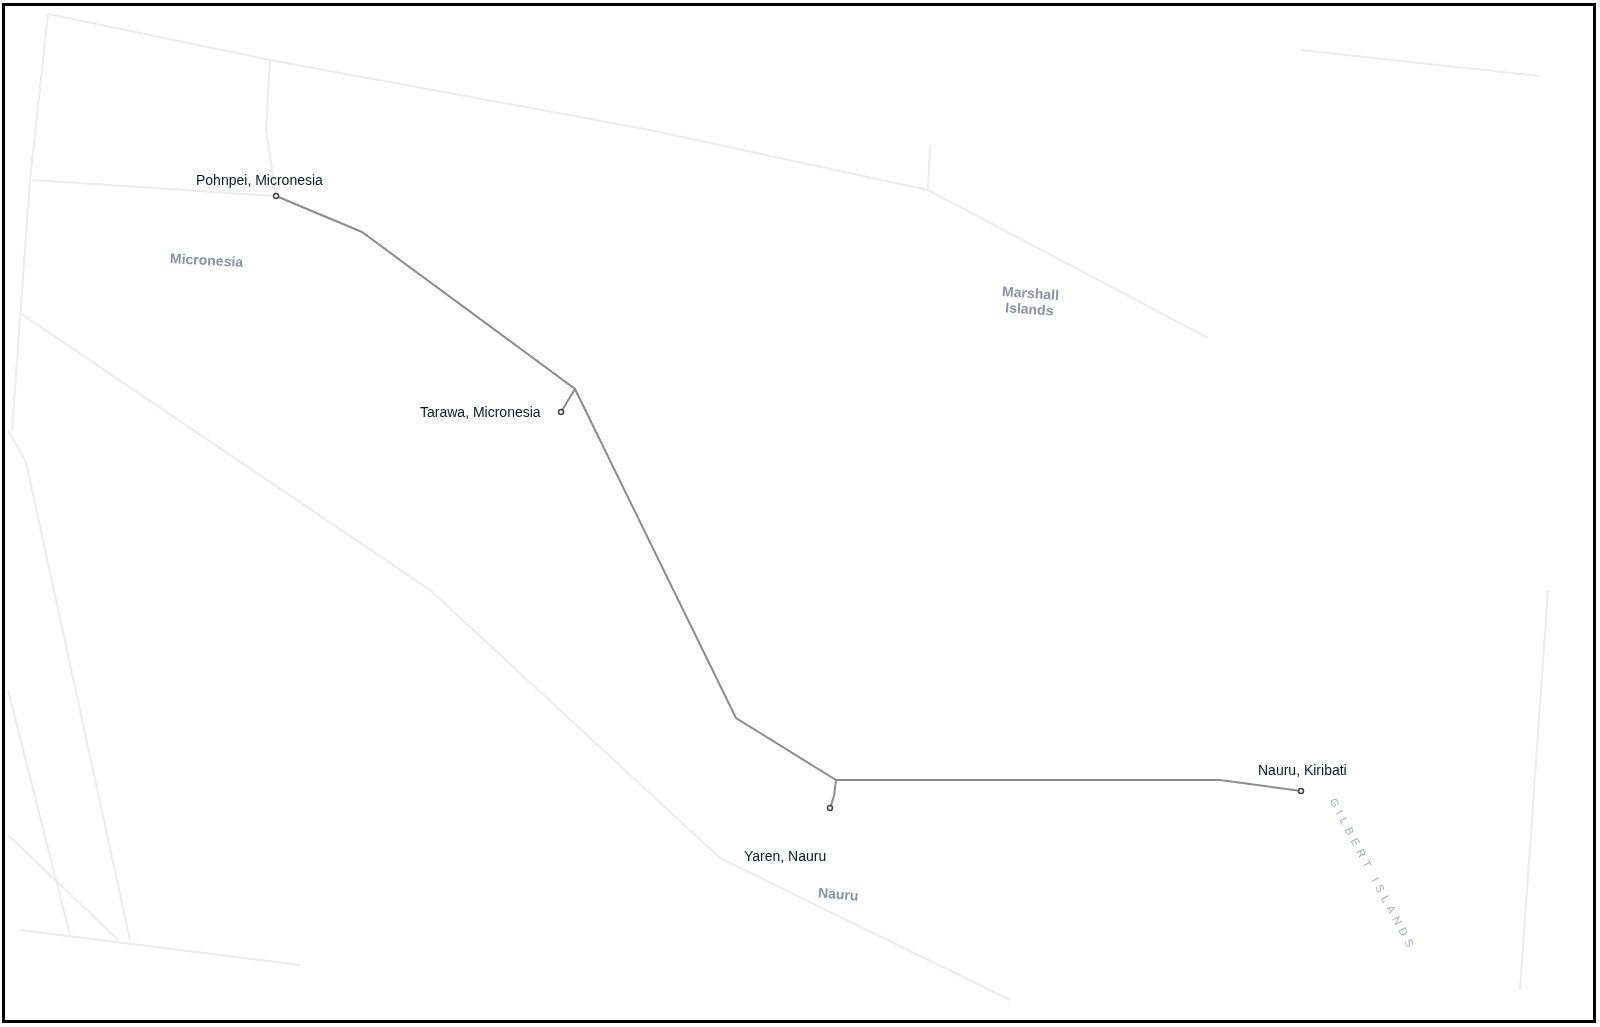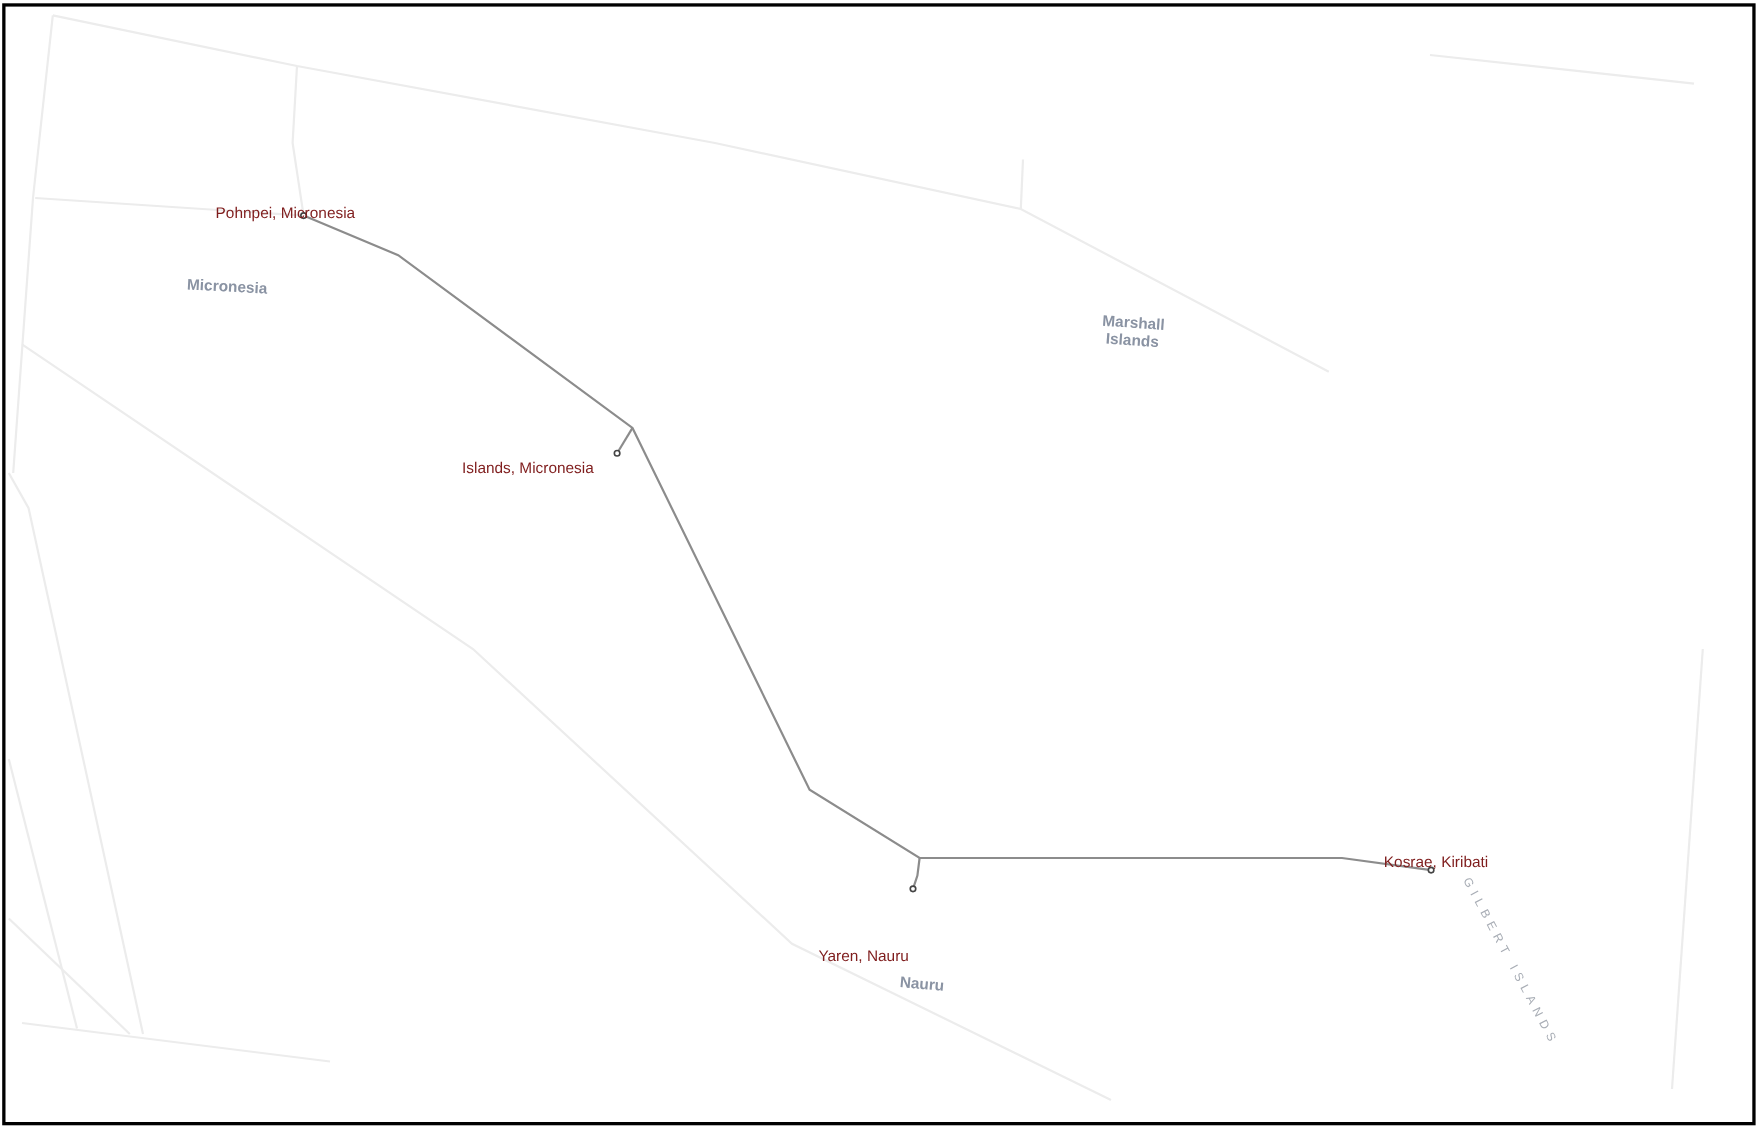--- a/index.html
+++ b/index.html
@@ -1,19 +1,19 @@
 <!DOCTYPE html>
 <html><head>
   <meta charset="utf-8">
   <style>
     html, body { margin: 0; padding: 0; background: #ffffff; }
     body { width: 1600px; height: 1027px; position: relative; overflow: hidden; font-family: "Liberation Sans", sans-serif; }
     .frame { position: absolute; left: 2px; top: 3px; width: 1594px; height: 1020px; border: 3px solid #000; box-sizing: border-box; background: #fff; overflow: hidden; }
     svg.map { position: absolute; left: 0; top: 0; }
-    .label { position: absolute; white-space: nowrap; color: #7f1d1d; font-size: 14px; margin-top: 13px; }
+    .label { position: absolute; white-space: nowrap; color: #0f172a; font-size: 14px; }
     .region { position: absolute; white-space: nowrap; color: #8a93a3; font-size: 14px; font-weight: bold; text-align: center; line-height: 16px; }
     .arc { position: absolute; color: #a8adb5; font-size: 11px; letter-spacing: 5px; white-space: nowrap; transform-origin: left top; }
   </style>
 </head>
 <body>
 
 <div class="frame"></div>
 
 <svg class="map" width="1600" height="1027">
 
@@ -40,22 +40,22 @@
 
   <g fill="#ffffff" stroke="#444" stroke-width="1.5">
     <circle cx="276" cy="196" r="2.5"></circle>
     <circle cx="561" cy="412" r="2.5"></circle>
     <circle cx="830" cy="808" r="2.5"></circle>
     <circle cx="1301" cy="791" r="2.5"></circle>
   </g>
 </svg>
 
 <div class="label" style="left:196px; top:172px;">Pohnpei, Micronesia</div>
-<div class="label" style="left:420px; top:404px;">Islands, Micronesia</div>
+<div class="label" style="left:420px; top:404px;">Tarawa, Micronesia</div>
 <div class="label" style="left:744px; top:848px;">Yaren, Nauru</div>
-<div class="label" style="left:1258px; top:762px;">Kosrae, Kiribati</div>
+<div class="label" style="left:1258px; top:762px;">Nauru, Kiribati</div>
 
 <div class="region" style="left:170px; top:252px; transform: rotate(3deg);">Micronesia</div>
 <div class="region" style="left:990px; top:285px; width:80px; white-space:pre-line; transform: rotate(4deg);">Marshall
 Islands</div>
 <div class="region" style="left:818px; top:886px; transform: rotate(5deg);">Nauru</div>
 
 <div class="arc" style="left:1338px; top:796px; transform: rotate(62deg);">GILBERT ISLANDS</div>
 
 </body></html>

